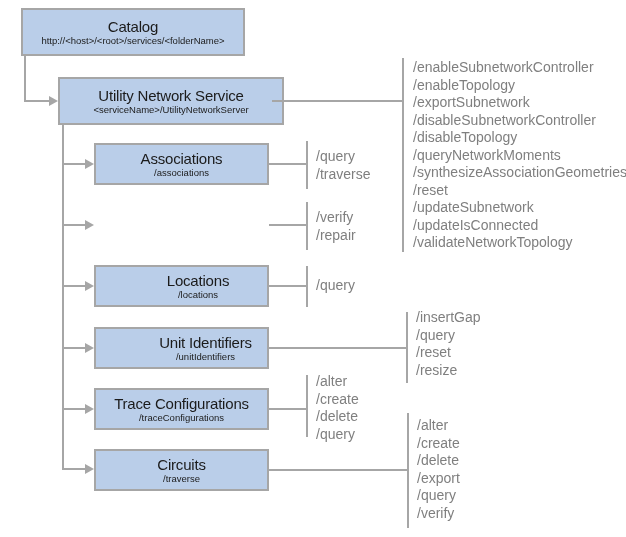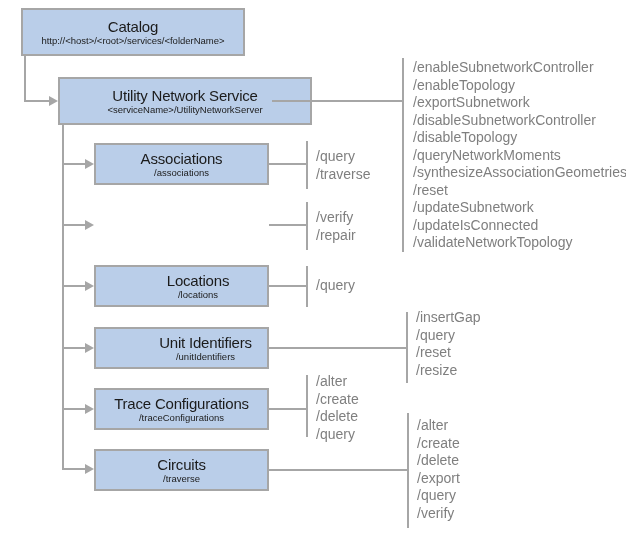--- a/index.html
+++ b/index.html
@@ -49,21 +49,21 @@
 
   <div class="node" style="left:21px;top:8px;width:224px;height:48px;">
     <div class="node-title">Catalog</div>
     <div class="node-subtitle">http://&lt;host&gt;/&lt;root&gt;/services/&lt;folderName&gt;</div>
   </div>
 
   <div class="v-line" style="left:24px;top:56px;height:46px;"></div>
   <div class="h-line" style="left:24px;top:100px;width:26px;"></div>
   <div class="arrow-right" style="left:49px;top:96px;"></div>
 
-  <div class="node" style="left:58px;top:77px;width:254px;height:48px;">
+  <div class="node" style="left:58px;top:77px;width:226px;height:48px;">
     <div class="node-title">Utility Network Service</div>
     <div class="node-subtitle">&lt;serviceName&gt;/UtilityNetworkServer</div>
   </div>
 
   <div class="h-line" style="left:272px;top:100px;width:131px;"></div>
   <div class="v-line" style="left:402px;top:58px;height:194px;"></div>
   <div class="ops" style="left:413px;top:59px;">
       <div>/enableSubnetworkController</div>
       <div>/enableTopology</div>
       <div>/exportSubnetwork</div>

